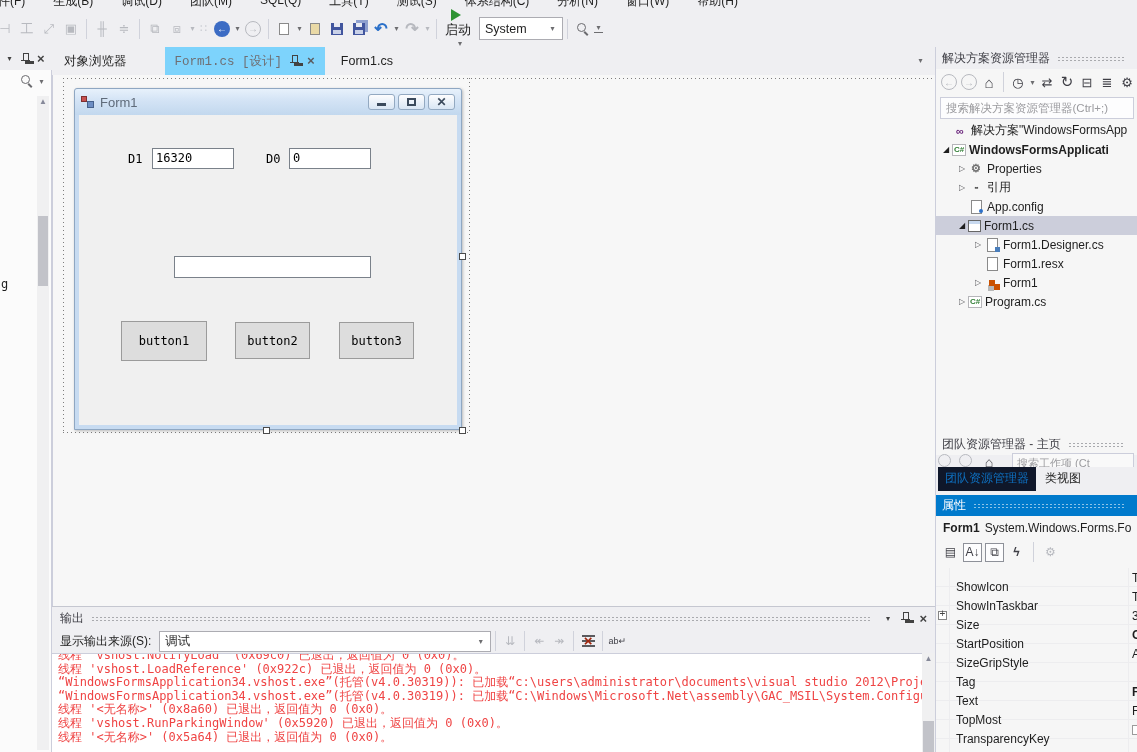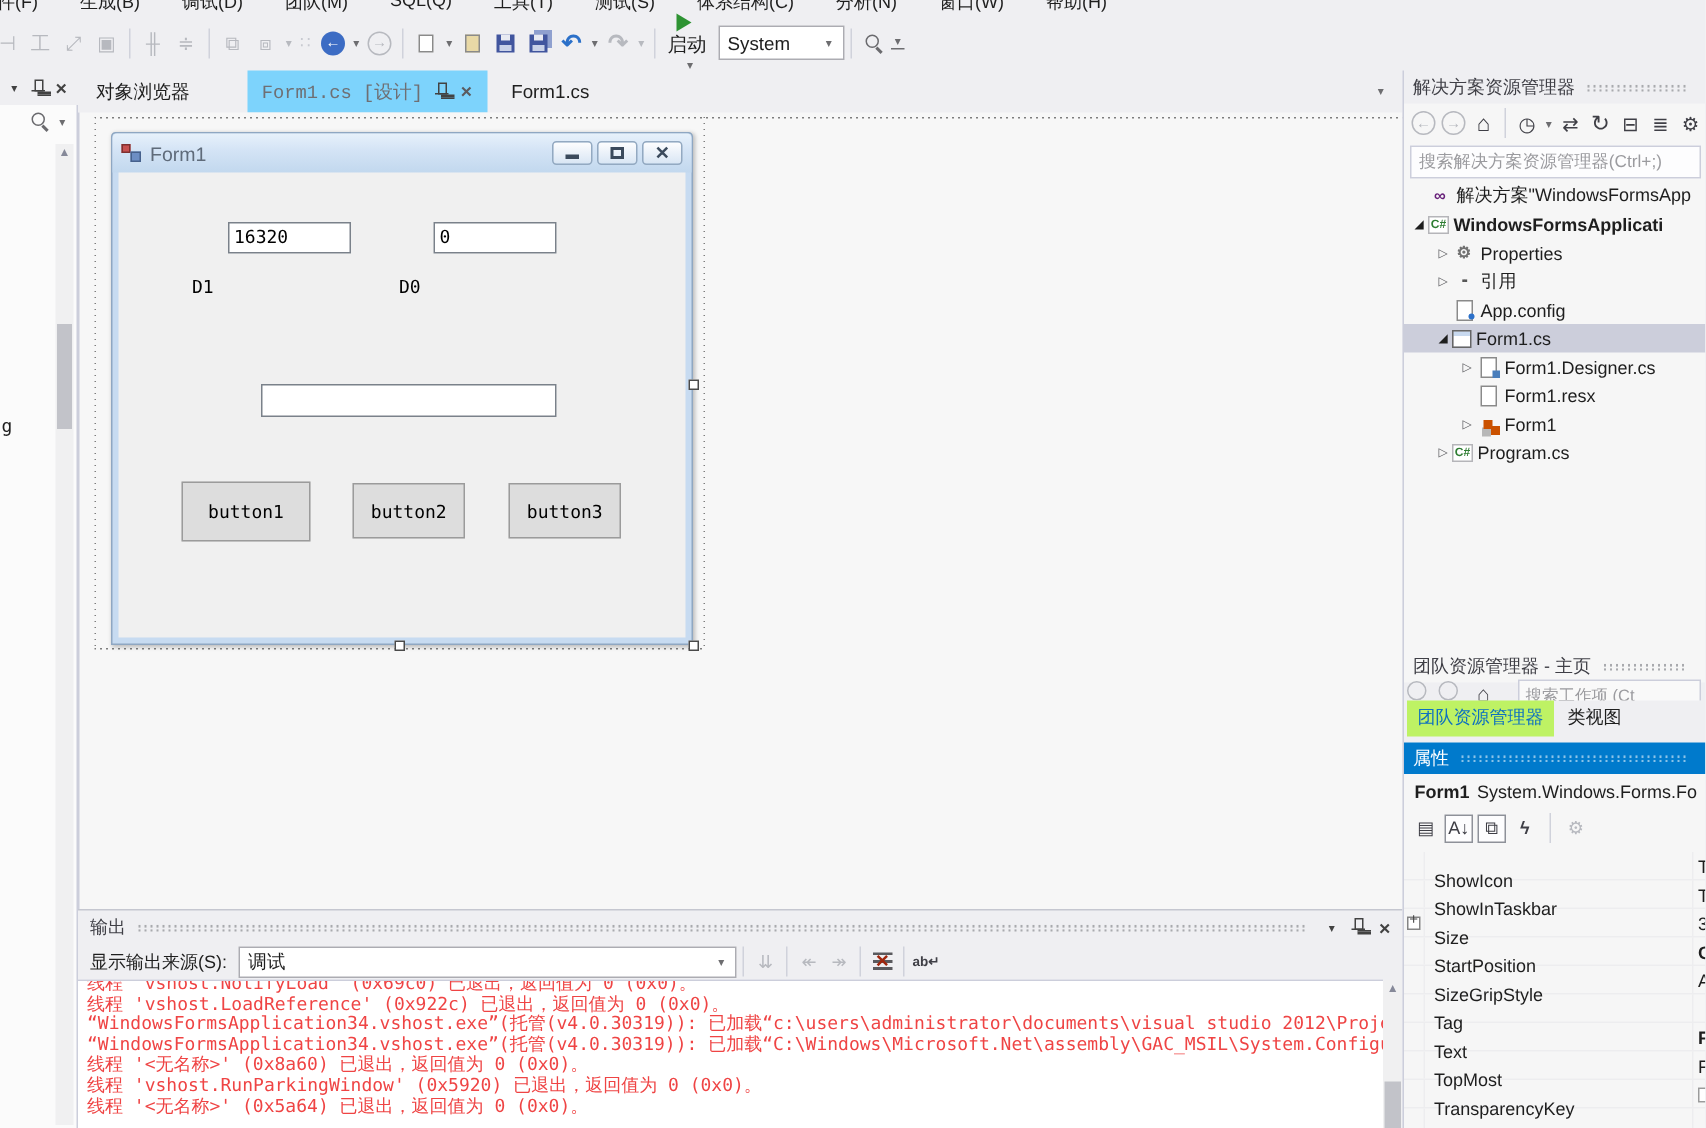--- a/index.html
+++ b/index.html
@@ -71,34 +71,34 @@
   .fw-title-text { margin-left:6px; font-size:13px; color:#5F6B7A; }
   .fw-icon { position:relative; width:13px; height:12px; }
   .fw-icon .sq1 { position:absolute; left:0; top:0; width:6px; height:6px; background:#C75050; border:1px solid #7E3030; }
   .fw-icon .sq2 { position:absolute; right:0; bottom:0; width:7px; height:7px; background:#6D8EC4; border:1px solid #46618C; }
   .fw-btns { margin-left:auto; display:flex; gap:3px; }
   .wbtn { width:27px; height:16px; border:1px solid #93A9C1; border-radius:3px; background:linear-gradient(180deg,#FDFDFE,#D9E6F4); display:flex; align-items:center; justify-content:center; }
   .g-min { width:9px; height:3px; background:#3B4A5C; margin-top:5px; }
   .g-max { width:9px; height:8px; border:2px solid #3B4A5C; }
   .g-close { font-size:12px; font-weight:bold; color:#3B4A5C; line-height:1; }
   .fw-client { position:absolute; left:4px; top:26px; right:4px; bottom:4px; background:#F0F0F0; }
-  .fw-label { position:absolute; font-family:"DejaVu Sans Mono", monospace; font-size:12px; color:#000;margin-top:32px; }
+  .fw-label { position:absolute; font-family:"DejaVu Sans Mono", monospace; font-size:12px; color:#000; }
   .fw-tb { position:absolute; background:#FFF; border:1px solid #7A818A; font-family:"DejaVu Sans Mono", monospace; font-size:12px; color:#000; padding:2px 3px; }
   .fw-btn { position:absolute; background:#DDDDDD; border:1px solid #9B9B9B; display:flex; align-items:center; justify-content:center; font-family:"DejaVu Sans Mono", monospace; font-size:12px; color:#000; }
 
   
   .output { position:absolute; left:52px; top:606px; width:883px; height:146px; background:#EFEFF2; border-top:1px solid #C5C7D0; }
   .out-header { height:22px; display:flex; align-items:center; padding:0 8px; font-size:12px; color:#3F3F46; }
   .out-hicons { display:flex; align-items:center; gap:9px; margin-left:4px; }
   .out-toolbar { height:24px; display:flex; align-items:center; padding-left:8px; font-size:12px; }
   .out-combo { width:332px; height:21px; margin-left:8px; }
   .out-ibtn { width:20px; height:20px; display:inline-flex; align-items:center; justify-content:center; font-size:12px; }
   .clearall { position:relative; width:13px; height:12px; background:repeating-linear-gradient(180deg,#5A5A5E 0 2px,transparent 2px 5px); }
   .clearall::after { content:"×"; position:absolute; left:2px; top:-3px; font-size:15px; font-weight:bold; color:#A1260D; }
-  .wrapico { font-size:9px; color:#3F3F46; font-weight:bold; }
+  .wrapico { font-size:9px; color:#3F3F46; font-weight:normal; }
   .out-text { position:absolute; left:0; top:46px; right:13px; bottom:0; background:#FFFFFF; overflow:hidden; padding-left:6px; border-top:1px solid #CCCEDB; }
   .out-text .ol { font-family:"DejaVu Sans Mono", monospace; font-size:12px; line-height:13.6px; white-space:pre; color:#ef4444; }
   .out-text .ol:first-child { margin-top:-5px; }
   .out-scroll { position:absolute; right:0; top:46px; width:13px; bottom:0; background:#F0F0F1; }
 
   
   .rpanel { position:absolute; left:935px; top:47px; width:202px; bottom:0; background:#EFEFF2; border-left:1px solid #CCCEDB; }
   .se-body { position:absolute; left:0; top:22px; right:0; height:386px; background:#F6F6F6; }
   .ptitle { height:22px; display:flex; align-items:center; padding:0 6px; font-size:12px; color:#3F3F46; white-space:nowrap; overflow:hidden; }
   .se-toolbar { display:flex; align-items:center; height:26px; padding:0 3px; overflow:hidden; }
@@ -123,21 +123,21 @@
   .ic-designer-file-icon::after { content:""; position:absolute; right:0; bottom:-1px; width:5px; height:5px; background:#4A7EBB; }
   .ic-form-icon { width:13px; height:12px; border:1px solid #666; background:linear-gradient(180deg,#C8D9EF 0 3px,#FFF 3px); }
   .ic-class-icon { position:relative; }
   .ic-class-icon::before { content:""; width:6px; height:6px; background:#CA5100; display:block; box-shadow:5px 4px 0 #CA5100, -1px 5px 0 #B8B8B8; }
 
   .te-clip { position:absolute; left:0; top:404px; right:0; height:16px; overflow:hidden; }
   .te-circ { width:13px; height:13px; border-radius:50%; border:1.5px solid #B7B9BF; display:inline-block; margin:3px 2px 0 2px; }
   .te-search { position:absolute; right:3px; top:2px; width:122px; height:18px; border:1px solid #CCCEDB; background:#F9F9F9; color:#9B9B9F; font-size:11px; padding:2px 4px; white-space:nowrap; overflow:hidden; }
   .panel-tabs { position:absolute; left:0; top:420px; right:0; height:24px; display:flex; align-items:flex-end; padding-left:2px; gap:2px; font-size:12px; }
   .ptab { padding:3px 7px 4px 7px; color:#1E1E1E; }
-  .ptab.active { background:#bef264; color:#0E70C0; }
+  .ptab.active { background:#0f172a; color:#0E70C0; }
 
   .props { position:absolute; left:0; top:448px; right:0; bottom:0; background:#F6F6F6; }
   .props-title { height:21px; background:#007ACC; color:#FFF; display:flex; align-items:center; padding:0 6px; font-size:12px; }
   .props-obj { height:23px; display:flex; align-items:center; padding:0 7px; font-size:12px; background:#F6F6F6; white-space:nowrap; overflow:hidden; }
   .props-obj .oname { font-weight:bold; margin-right:5px; }
   .props-toolbar { height:26px; display:flex; align-items:center; padding-left:5px; gap:3px; }
   .pt-ibtn { height:19px; min-width:19px; display:inline-flex; align-items:center; justify-content:center; font-size:12px; color:#3F3F46; }
   .boxed { border:1px solid #8E9199; background:#FDFDFE; }
   .props-grid { position:absolute; left:0; top:73px; right:0; bottom:0; overflow:hidden; }
   .prow { position:relative; height:19px; border-bottom:1px solid #EDEDEF; display:flex; align-items:center; font-size:12px; }

